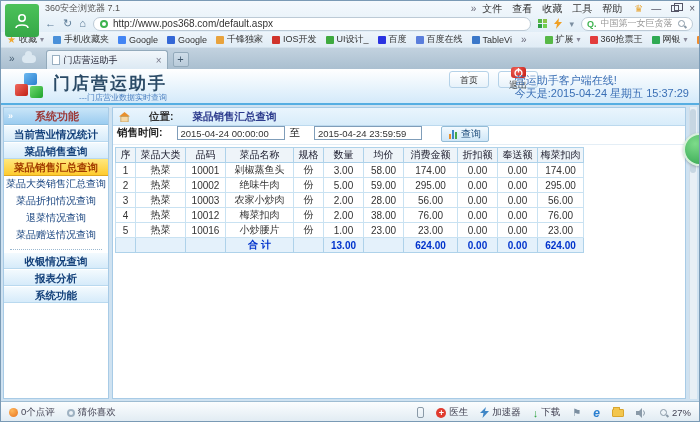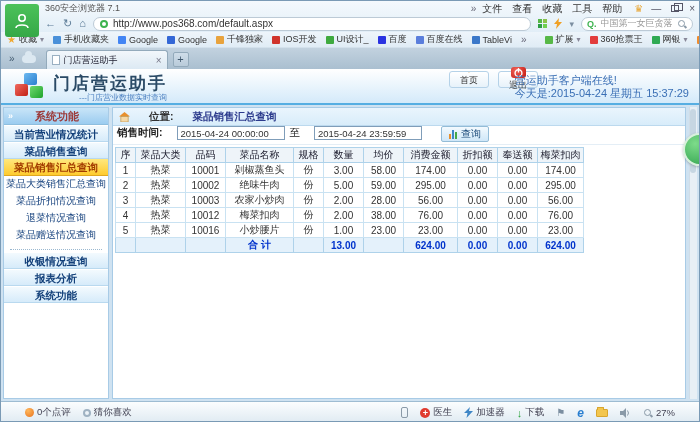--- a/index.html
+++ b/index.html
@@ -106,21 +106,21 @@
   .report { border-collapse:collapse; margin:2px 0 0 2px; table-layout:fixed; width:468px; }
   .report th { background:#eef4f9; border:1px solid #aed2ea; font-size:10px; font-weight:normal; color:#223; height:15px; padding:0 1px; white-space:nowrap; overflow:hidden; }
   .report td { border:1px solid #c9e2f2; font-size:10px; color:#333; height:15px; text-align:center; padding:0 1px; white-space:nowrap; overflow:hidden; }
   .report tr.total td { background:#e4f1fb; color:#0033cc; font-weight:bold; border-color:#aed2ea; }
 
   .vscroll { position:absolute; right:0; top:0; bottom:0; width:8px; background:#e8eff5; border-left:1px solid #d0dde8; }
   .vthumb { position:absolute; right:1px; top:2px; width:6px; height:64px; background:#c6d6e2; border-radius:3px; cursor:pointer; }
   .float-ball { position:absolute; right:-17px; top:64px; width:33px; height:33px; border-radius:50%; background:radial-gradient(circle at 35% 30%,#7ddb8a,#2da04b); border:2px solid #d8f0dc; box-shadow:0 1px 3px rgba(0,0,0,.25); cursor:pointer; }
 
   
-  .statusbar { height:22px; border-top:1px solid #9ebcd2; background:linear-gradient(#fbfdfe,#dfeaf2); display:flex; align-items:center; padding:0 24px; gap:12px; font-size:9.5px; color:#445; }
+  .statusbar { height:22px; border-top:1px solid #9ebcd2; background:linear-gradient(#fbfdfe,#dfeaf2); display:flex; align-items:center; padding:0 8px; gap:12px; font-size:9.5px; color:#445; }
   .sb-item { display:flex; align-items:center; gap:3px; cursor:pointer; white-space:nowrap; }
   .dot-orange { width:9px; height:9px; border-radius:50%; background:radial-gradient(circle at 35% 30%,#ffb85c,#e8731e); }
   .dot-gray { width:8px; height:8px; border-radius:50%; border:2px solid #9fb2c2; }
   .sb-spacer { flex:1; }
   .phone-ico { width:7px; height:11px; border:1px solid #8a9aa8; border-radius:2px; }
   .cross-ico { width:10px; height:10px; border-radius:50%; background:#e03c30; color:#fff; font-size:9px; line-height:10px; text-align:center; font-weight:bold; }
   .boost-ico { width:9px; height:11px; }
   .dl-arrow { color:#2ca33c; font-weight:bold; font-size:11px; }
   .flag-ico { color:#7b8ea0; font-size:10px; }
   .ie-ico { color:#2a7fd0; font-weight:bold; font-style:italic; font-size:12px; }

